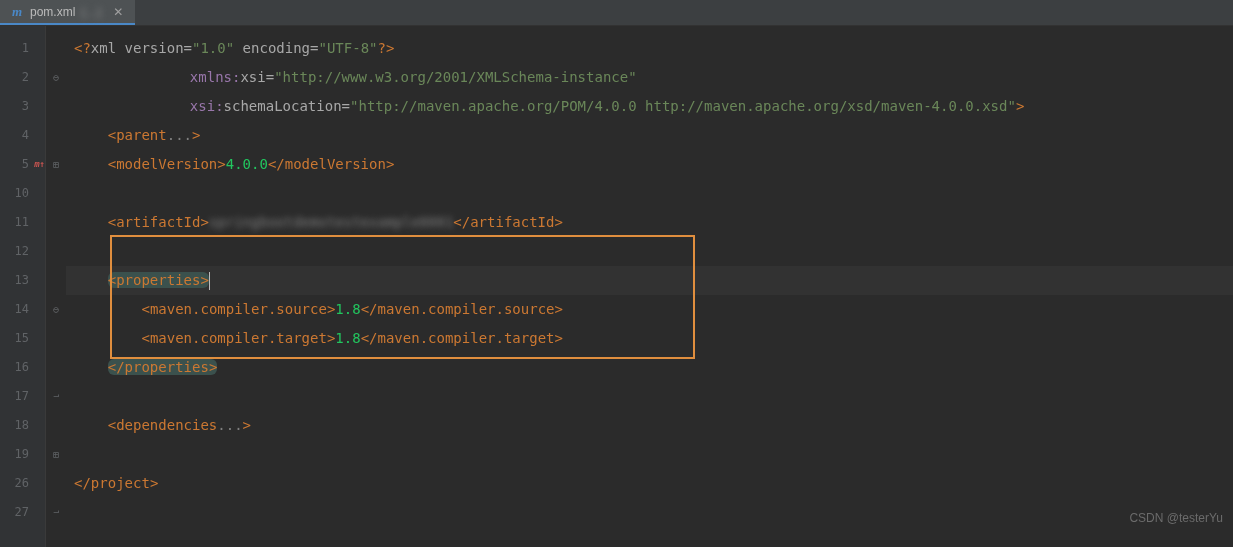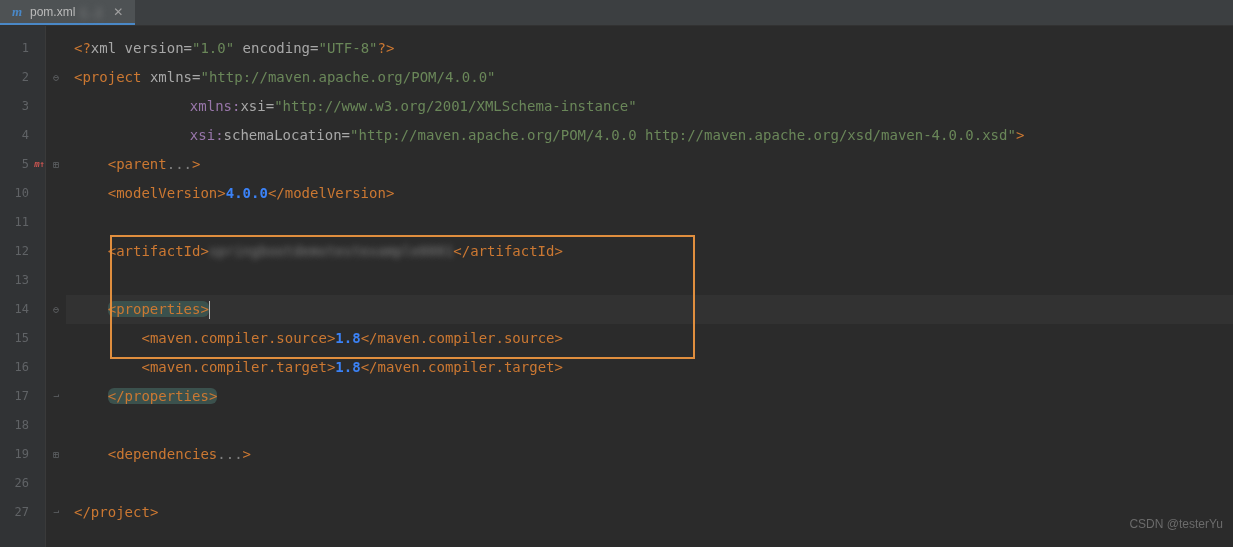--- a/index.html
+++ b/index.html
@@ -114,21 +114,21 @@
     white-space: pre;
     position: relative;
   }
   .code-line.current {
     background: #323232;
   }
   .c-tag { color: #cc7832; }
   .c-attr { color: #a8a8a8; }
   .c-ns { color: #9876aa; margin-left: 40px; }
   .c-val { color: #6a8759; }
-  .c-text { color: #3b82f6; font-weight: bold; }
+  .c-text { color: #22c55e; }
   .c-ell { color: #808080; }
   .hl-tag { background: #3b514d; border-radius: 6px; }
   .highlight-box {
     position: absolute;
     border: 2px solid #e08e3e;
     background: transparent;
     pointer-events: none;
     left: 110px;
     top: 235px;
     width: 585px;
@@ -138,21 +138,21 @@
     display: inline-block;
     width: 1px;
     height: 18px;
     background: #bbbbbb;
     vertical-align: middle;
     margin-left: 0px;
   }
   .watermark {
     position: absolute;
     right: 10px;
-    bottom: 16px;
+    bottom: 22px;
     color: #6b6b6b;
     font-size: 12px;
     font-family: 'Segoe UI', sans-serif;
   }
   .blur-text {
     color: transparent;
     text-shadow: 0 0 6px #888;
     text-align: right;
   }
 </style>
@@ -216,21 +216,20 @@
         <span class="fold-icon">⊞</span>
       </div>
     <div class="fold-cell"></div>
     <div class="fold-cell">
         <span class="fold-icon" style="transform:rotate(180deg)">⌐</span>
       </div>
   </div>
 
   <div class="code-area">
     <div class="code-line"><span class="c-tag">&lt;?</span><span class="c-attr">xml version</span><span class="c-attr">=</span><span class="c-val">"1.0"</span><span> </span><span class="c-attr">encoding</span><span class="c-attr">=</span><span class="c-val">"UTF-8"</span><span class="c-tag">?&gt;</span></div>
-    <div class="code-line"><span class="c-tag">&lt;</span><span class="c-tag">project</span><span> </span><span class="c-attr">xmlns</span><span class="c-attr">=</span><span class="c-val">"http://maven.apache.org/POM/4.0.0"</span></div>
     <div class="code-line">         <span class="c-ns">xmlns:</span><span class="c-attr">xsi</span><span class="c-attr">=</span><span class="c-val">"http://www.w3.org/2001/XMLSchema-instance"</span></div>
     <div class="code-line">         <span class="c-ns">xsi:</span><span class="c-attr">schemaLocation</span><span class="c-attr">=</span><span class="c-val">"http://maven.apache.org/POM/4.0.0 http://maven.apache.org/xsd/maven-4.0.0.xsd"</span><span class="c-tag">&gt;</span></div>
     <div class="code-line">    <span class="c-tag">&lt;</span><span class="c-tag">parent</span><span class="c-ell">...</span><span class="c-tag">&gt;</span></div>
     <div class="code-line">    <span class="c-tag">&lt;</span><span class="c-tag">modelVersion</span><span class="c-tag">&gt;</span><span class="c-text">4.0.0</span><span class="c-tag">&lt;/</span><span class="c-tag">modelVersion</span><span class="c-tag">&gt;</span></div>
     <div class="code-line"></div>
     <div class="code-line">    <span class="c-tag">&lt;</span><span class="c-tag">artifactId</span><span class="c-tag">&gt;</span><span class="blur-text">springbootdemotestexample0001</span><span class="c-tag">&lt;/</span><span class="c-tag">artifactId</span><span class="c-tag">&gt;</span></div>
     <div class="code-line"></div>
     <div class="code-line current">    <span class="hl-tag"><span class="c-tag">&lt;</span><span class="c-tag">properties</span><span class="c-tag">&gt;</span></span><span class="caret"></span></div>
     <div class="code-line">        <span class="c-tag">&lt;</span><span class="c-tag">maven.compiler.source</span><span class="c-tag">&gt;</span><span class="c-text">1.8</span><span class="c-tag">&lt;/</span><span class="c-tag">maven.compiler.source</span><span class="c-tag">&gt;</span></div>
     <div class="code-line">        <span class="c-tag">&lt;</span><span class="c-tag">maven.compiler.target</span><span class="c-tag">&gt;</span><span class="c-text">1.8</span><span class="c-tag">&lt;/</span><span class="c-tag">maven.compiler.target</span><span class="c-tag">&gt;</span></div>

